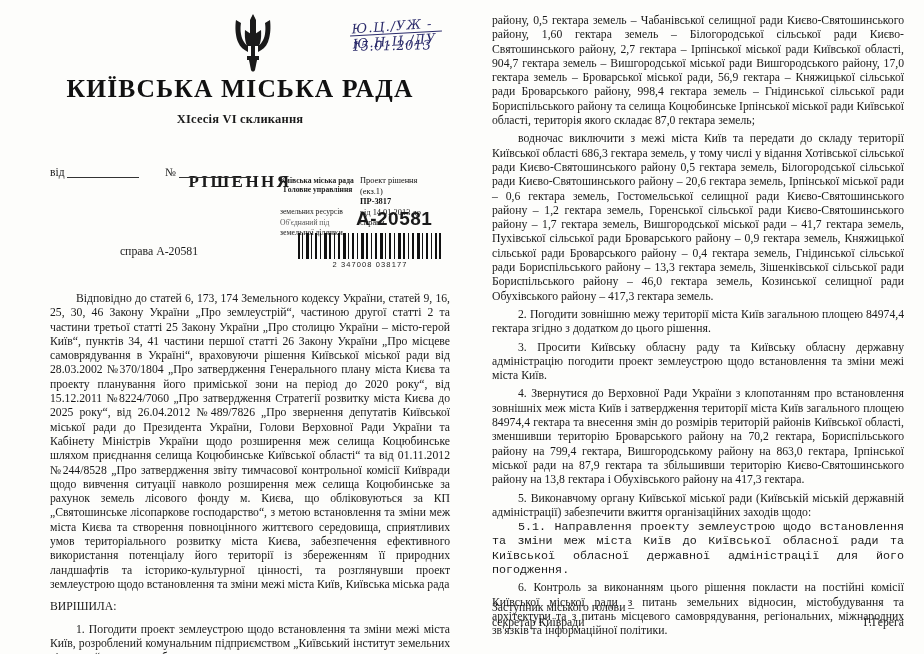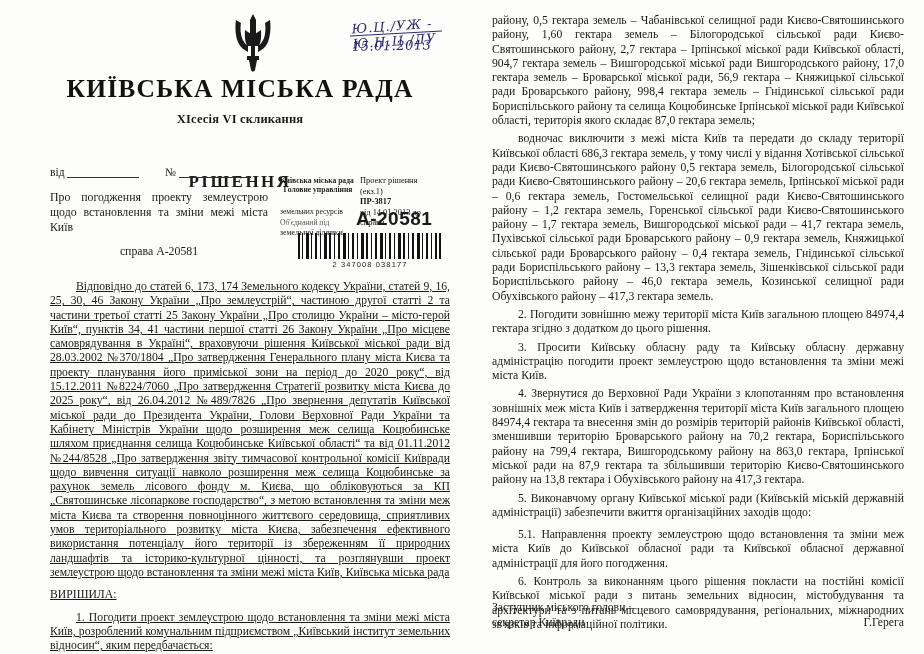--- a/index.html
+++ b/index.html
@@ -191,21 +191,21 @@
   .body-text {
     position: absolute;
     left: 20px;
     top: 272px;
     width: 400px;
     font-size: 11.7px;
     line-height: 14.3px;
     text-align: justify;
     hyphens: auto;
   }
-  .body-text p { margin: 0 0 0 0; text-indent: 26px; text-decoration: underline; }
+  .body-text p { margin: 12px 0 0 0; text-indent: 26px; }
   .body-text p.noind { text-indent: 0; }
 
   .col-right .rtext {
     font-size: 11.7px;
     line-height: 14.3px;
     text-align: justify;
   }
   .col-right .rtext p { margin: 0; text-indent: 26px; }
   .col-right .rtext p.noind { text-indent: 0; }
 
@@ -248,21 +248,20 @@
     <div class="decision-title">РІШЕННЯ</div>
 
     <div class="numline">
       <span>від</span>
       <span class="nl"></span>
       <span class="sep"></span>
       <span>№</span>
       <span class="nl"></span>
     </div>
 
-    <div class="subject">Про погодження проекту землеустрою щодо встановлення та зміни межі міста Київ</div>
     <div class="case-no">справа А-20581</div>
 
     <div class="proj-left">
       <div style="font-weight:700;">Київська міська рада</div>
       <div style="font-weight:700;text-align:center;">Головне управління</div>
       <div style="font-weight:400;margin-top:12px;">земельних ресурсів</div>
       <div style="margin-top:2px;color:#555;">Об'єднаний під</div>
       <div style="color:#555;font-weight:bold;">земельної ділянки</div>
     </div>
 
@@ -327,21 +326,21 @@
   </div>
 
   <div class="col-right">
     <div class="rtext">
       <p class="noind">району, 0,5 гектара земель – Чабанівської селищної ради Києво-Святошинського району, 1,60 гектара земель – Білогородської сільської ради Києво-Святошинського району, 2,7 гектара – Ірпінської міської ради Київської області, 904,7 гектара земель – Вишгородської міської ради Вишгородського району, 17,0 гектара земель – Броварської міської ради, 56,9 гектара – Княжицької сільської ради Броварського району, 998,4 гектара земель – Гнідинської сільської ради Бориспільського району та селища Коцюбинське Ірпінської міської ради Київської області, територія якого складає 87,0 гектара земель;</p>
       <p style="margin-top:4px;">водночас виключити з межі міста Київ та передати до складу території Київської області 686,3 гектара земель, у тому числі у відання Хотівської сільської ради Києво-Святошинського району 0,5 гектара земель, Білогородської сільської ради Києво-Святошинського району – 20,6 гектара земель, Ірпінської міської ради – 0,6 гектара земель, Гостомельської селищної ради Києво-Святошинського району – 1,2 гектара земель, Горенської сільської ради Києво-Святошинського району – 1,7 гектара земель, Вишгородської міської ради – 41,7 гектара земель, Пухівської сільської ради Броварського району – 0,9 гектара земель, Княжицької сільської ради Броварського району – 0,4 гектара земель, Гнідинської сільської ради Бориспільського району – 13,3 гектара земель, Зішенківської сільської ради Бориспільського району – 46,0 гектара земель, Козинської селищної ради Обухівського району – 417,3 гектара земель.</p>
       <p style="margin-top:4px;">2. Погодити зовнішню межу території міста Київ загальною площею 84974,4 гектара згідно з додатком до цього рішення.</p>
       <p style="margin-top:4px;">3. Просити Київську обласну раду та Київську обласну державну адміністрацію погодити проект землеустрою щодо встановлення та зміни межі міста Київ.</p>
       <p style="margin-top:4px;">4. Звернутися до Верховної Ради України з клопотанням про встановлення зовнішніх меж міста Київ і затвердження території міста Київ загального площею 84974,4 гектара та внесення змін до розмірів територій районів Київської області, зменшивши територію Броварського району на 70,2 гектара, Бориспільського району на 799,4 гектара, Вишгородському району на 863,0 гектара, Ірпінської міської ради на 87,9 гектара та збільшивши територію Києво-Святошинського району на 13,8 гектара і Обухівського району на 417,3 гектара.</p>
       <p style="margin-top:4px;">5. Виконавчому органу Київської міської ради (Київській міській державній адміністрації) забезпечити вжиття організаційних заходів щодо:</p>
-      <p style="margin-top:8px;">5.1. Направлення проекту землеустрою щодо встановлення та зміни меж міста Київ до Київської обласної ради та Київської обласної державної адміністрації для його погодження.</p>
+      <p style="margin-top:0;font-family:Liberation Mono, monospace;">5.1. Направлення проекту землеустрою щодо встановлення та зміни меж міста Київ до Київської обласної ради та Київської обласної державної адміністрації для його погодження.</p>
       <p style="margin-top:4px;">6. Контроль за виконанням цього рішення покласти на постійні комісії Київської міської ради з питань земельних відносин, містобудування та архітектури та з питань місцевого самоврядування, регіональних, міжнародних зв'язків та інформаційної політики.</p>
     </div>
 
     <div class="sig-block clearfix">
       <div>Заступник міського голови –</div>
       <div class="clearfix">
         <span class="role">секретар Київради</span>
         <span class="name">Г.Герега</span>
       </div>
     </div>

